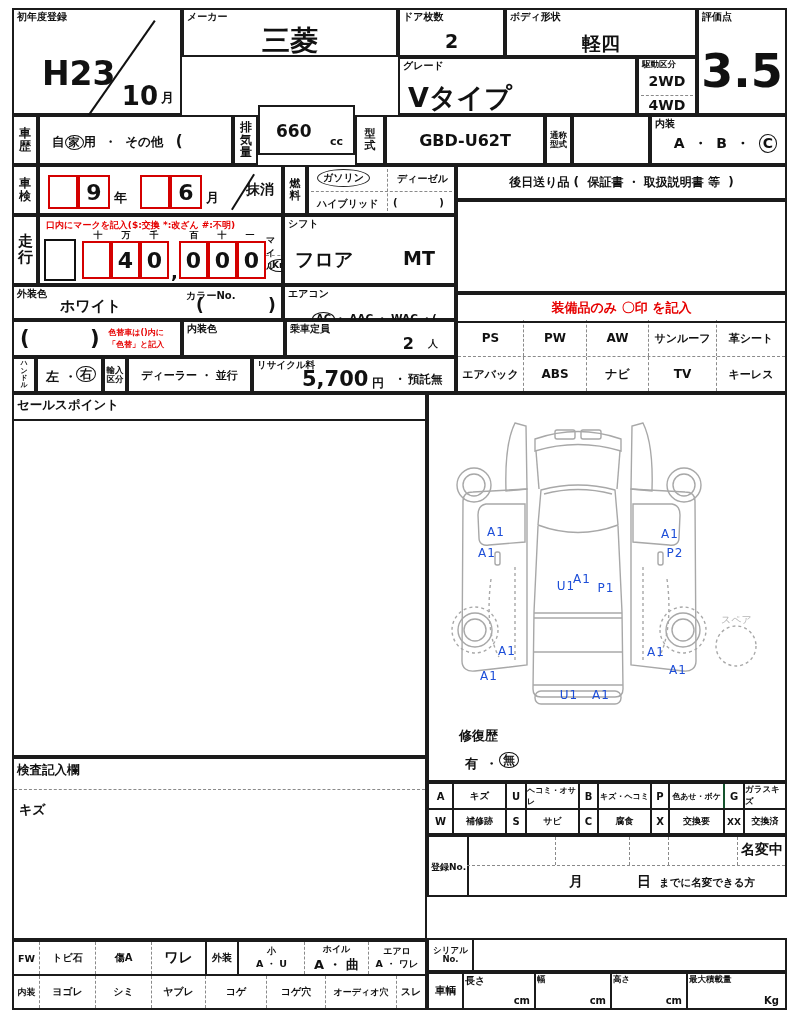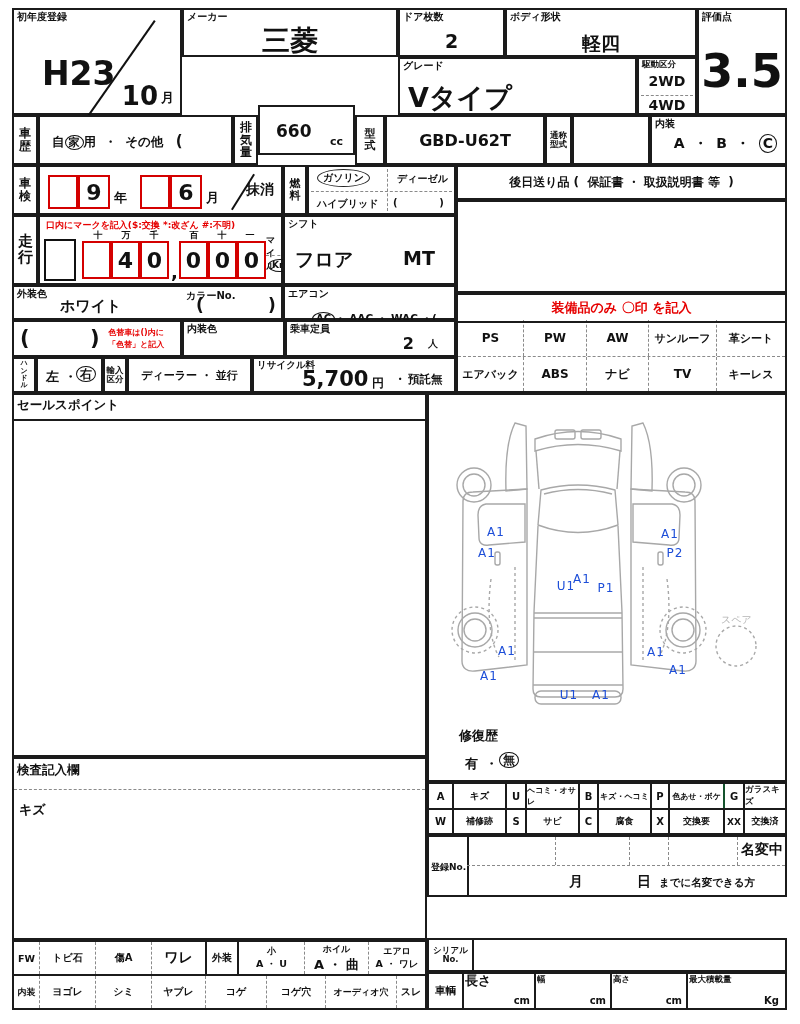--- a/index.html
+++ b/index.html
@@ -379,21 +379,21 @@
     <div class="abs vcell" style="left:0;top:0;bottom:0;width:43px;border-right:2px solid #1b1b1b;">
       <span class="wrap" style="width:36px;font-size:8.5px;">シリアルNo.</span>
     </div>
   </div>
 
   <div class="c" style="left:427px;top:972px;width:360px;height:38px;">
     <div class="abs vcell b" style="left:0;top:0;bottom:0;width:33px;border-right:2px solid #1b1b1b;font-size:10.5px;">
       <span>車輌</span>
     </div>
     <div class="abs" style="left:33px;top:0;bottom:0;width:72px;border-right:2px solid #1b1b1b;">
-      <span class="lab" style="font-size:13px;font-family:Liberation Mono, monospace;">長さ</span>
+      <span class="lab" style="font-size:10px;">長さ</span>
       <span class="abs b" style="right:4px;bottom:2px;font-size:10px;">cm</span>
     </div>
     <div class="abs" style="left:105px;top:0;bottom:0;width:76px;border-right:2px solid #1b1b1b;">
       <span class="lab" style="font-size:8.5px;">幅</span>
       <span class="abs b" style="right:4px;bottom:2px;font-size:10px;">cm</span>
     </div>
     <div class="abs" style="left:181px;top:0;bottom:0;width:76px;border-right:2px solid #1b1b1b;">
       <span class="lab" style="font-size:8.5px;">高さ</span>
       <span class="abs b" style="right:4px;bottom:2px;font-size:10px;">cm</span>
     </div>

